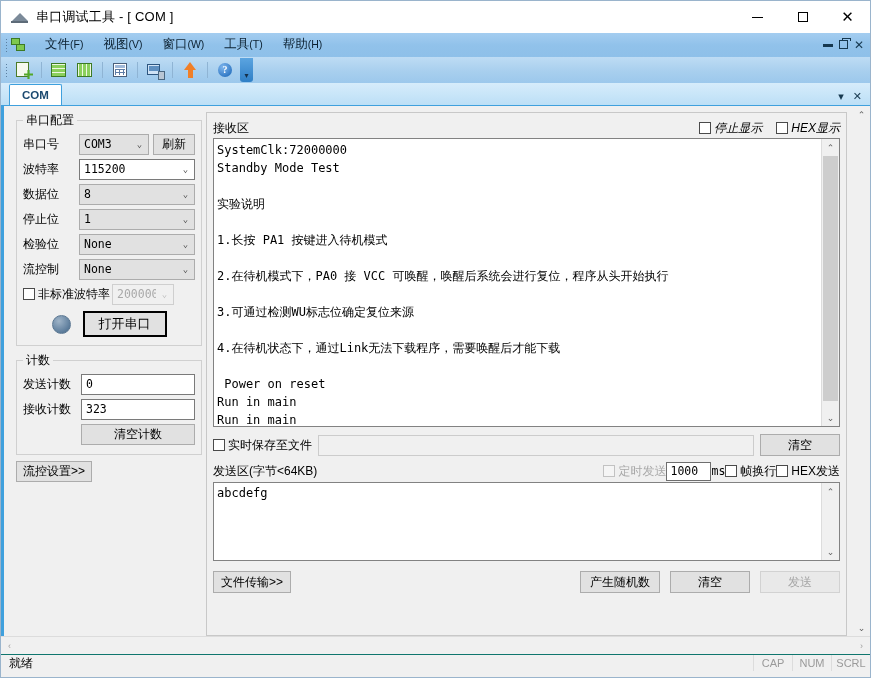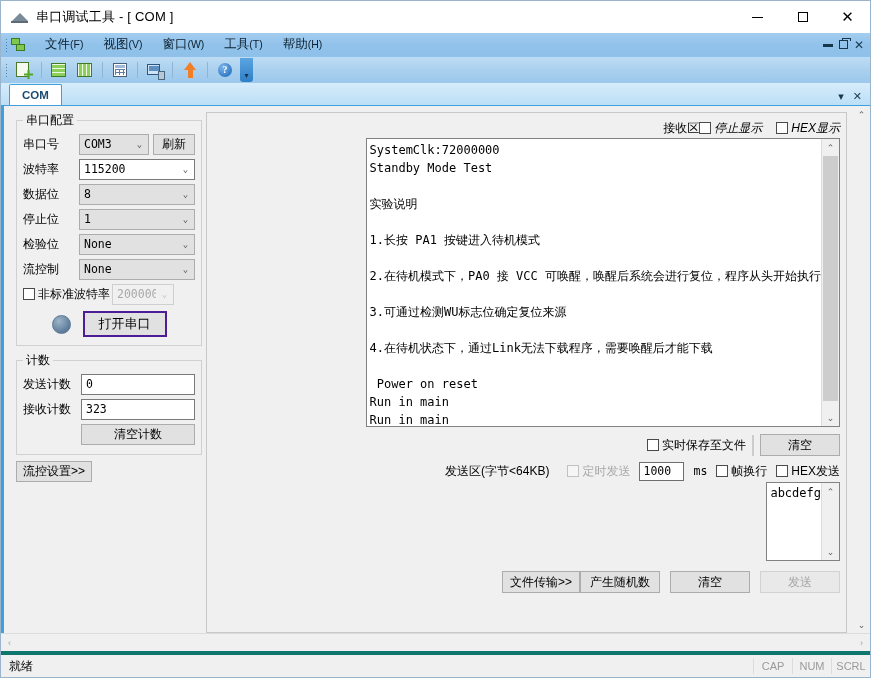--- a/index.html
+++ b/index.html
@@ -177,21 +177,21 @@
   .combo.white{background:#fff;border:1px solid #7a7a7a;}
   .combo.disabled{background:#f0f0f0;border:1px solid #cfcfcf;color:#a9a9a9;}
   .combo.disabled .caret{color:#bdbdbd;}
   .btn{
     box-sizing:border-box;border:1px solid #acacac;background:#e1e1e1;
     font-size:12px;color:#000;display:flex;align-items:center;justify-content:center;
     height:21px;padding:0 6px;white-space:nowrap;cursor:default;
   }
   .btn.disabled{color:#a6a6a6;background:#e9e9e9;border-color:#d2d2d2;}
   .btn.primary{
-    border:2px solid #4c1d95;background:#e1e1e1;height:26px;font-size:13px;padding:0 14px;
+    border:2px solid #000000;background:#e1e1e1;height:26px;font-size:13px;padding:0 14px;
   }
   .refresh{margin-left:4px;width:42px;flex:0 0 auto;}
   .chk{display:flex;align-items:center;font-size:12px;color:#000;white-space:nowrap;}
   .chk .box{
     width:12px;height:12px;border:1px solid #4a4a4a;background:#fff;box-sizing:border-box;
     margin-right:3px;flex:0 0 auto;
   }
   .chk.disabled{color:#a9a9a9;}
   .chk.disabled .box{border-color:#c2c2c2;background:#f5f5f5;}
   .open-row{display:flex;align-items:center;justify-content:center;gap:12px;margin:6px 0 2px 0;}
@@ -207,61 +207,61 @@
     border:1px solid #7a7a7a;background:#fff;
     font-family:"DejaVu Sans Mono","Liberation Mono",monospace;font-size:11.5px;
     display:flex;align-items:center;padding-left:4px;color:#000;
   }
   .clr-cnt{margin-left:58px;}
 
   
   .right-col{
     flex:1 1 auto;min-width:0;margin:0 6px 0 4px;
     border:1px solid #c8c8c8;background:#f0f0f0;
-    display:flex;flex-direction:column;padding:5px 6px 4px 6px;box-sizing:border-box;align-items:flex-end;
+    display:flex;flex-direction:column;padding:5px 6px 4px 6px;box-sizing:border-box;
   }
   .hdr{display:flex;align-items:center;height:20px;flex:0 0 auto;}
   .hdr .t{font-size:12px;}
   .hdr .opts{margin-left:auto;display:flex;gap:14px;font-style:italic;}
   .recv-box{
     flex:0 0 auto;height:289px;border:1px solid #828282;background:#fff;
     display:flex;min-height:0;box-sizing:border-box;
   }
   .recv-text{
     flex:1 1 auto;min-width:0;overflow:hidden;padding:2px 0 0 3px;
     font-family:"DejaVu Sans Mono","Liberation Mono",monospace;
     font-size:12px;line-height:18px;white-space:pre;color:#000;
   }
   .save-row{display:flex;align-items:center;height:26px;flex:0 0 auto;margin-top:5px;gap:6px;}
   .save-path{
     flex:1 1 auto;height:19px;border:1px solid #cccccc;background:#f0f0f0;min-width:0;
   }
-  .send-hdr{display:flex;align-items:center;height:22px;flex:0 0 auto;margin-top:2px;gap:9px;}
+  .send-hdr{display:flex;align-items:center;height:22px;flex:0 0 auto;margin-top:2px;}
   .ms-box{
     width:45px;height:19px;border:1px solid #6e6e6e;background:#fff;box-sizing:border-box;
     font-family:"DejaVu Sans Mono","Liberation Mono",monospace;font-size:11.5px;
     display:flex;align-items:center;padding-left:3px;
   }
   .send-box{
     flex:0 0 auto;height:79px;border:1px solid #828282;background:#fff;
     display:flex;box-sizing:border-box;
   }
   .send-text{
     flex:1 1 auto;min-width:0;padding:2px 0 0 3px;
     font-family:"DejaVu Sans Mono","Liberation Mono",monospace;font-size:12px;line-height:16px;color:#000;
   }
   .bottom-row{display:flex;align-items:center;height:30px;flex:0 0 auto;margin-top:6px;}
   .bottom-row .spacer{flex:1 1 auto;}
   .btn.wide{height:22px;min-width:80px;}
   .btn.wide2{height:22px;min-width:78px;}
 
   
   .statusbar{
-    height:22px;flex:0 0 auto;background:#f0f0f0;border-top:4px solid #0f766e;
-    display:flex;align-items:center;position:relative;
+    height:22px;flex:0 0 auto;background:#f0f0f0;border-top:1px solid #0f766e;
+    display:flex;align-items:flex-start;position:relative;
   }
   .statusbar .ready{padding-left:8px;font-size:12px;}
   .status-panes{margin-left:auto;display:flex;}
   .status-panes div{
     width:38px;text-align:center;font-size:11px;color:#9a9a9a;
     border-left:1px solid #dcdcdc;line-height:16px;
   }
   .watermark{
     position:absolute;right:8px;bottom:4px;
     font-family:"Liberation Sans",sans-serif;font-weight:bold;font-style:italic;

